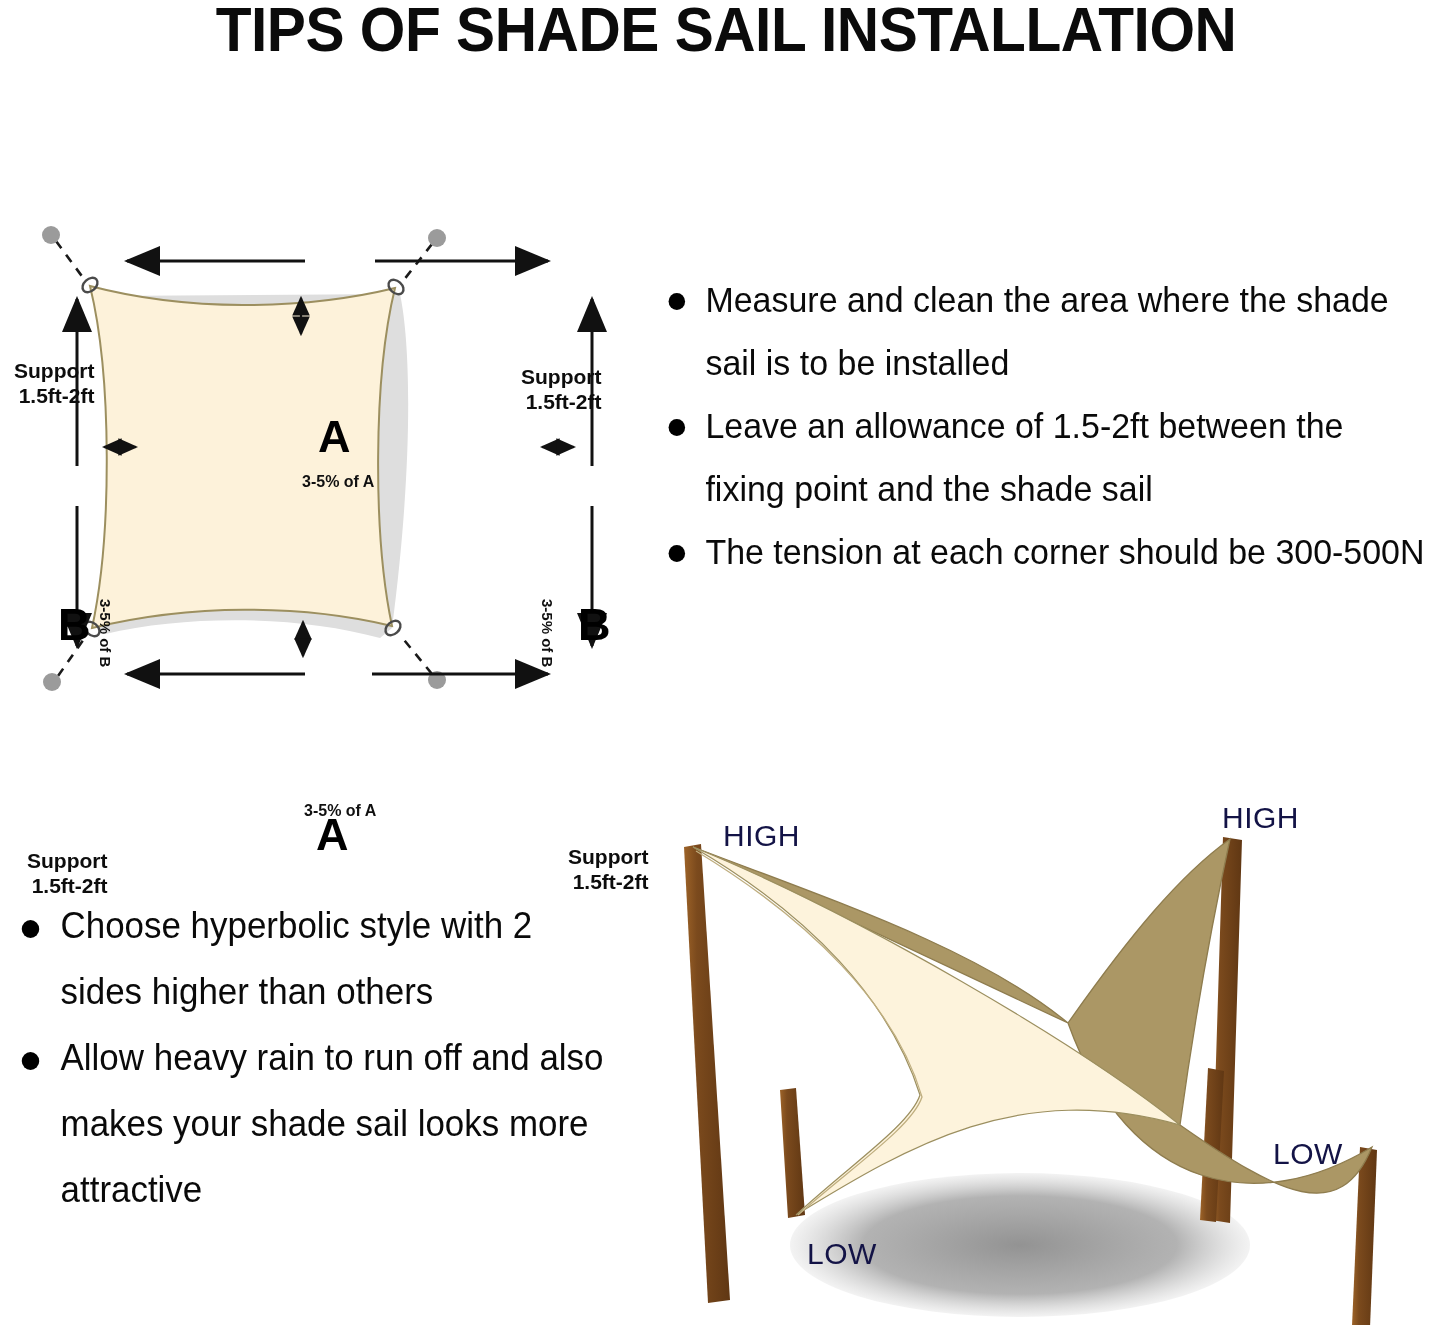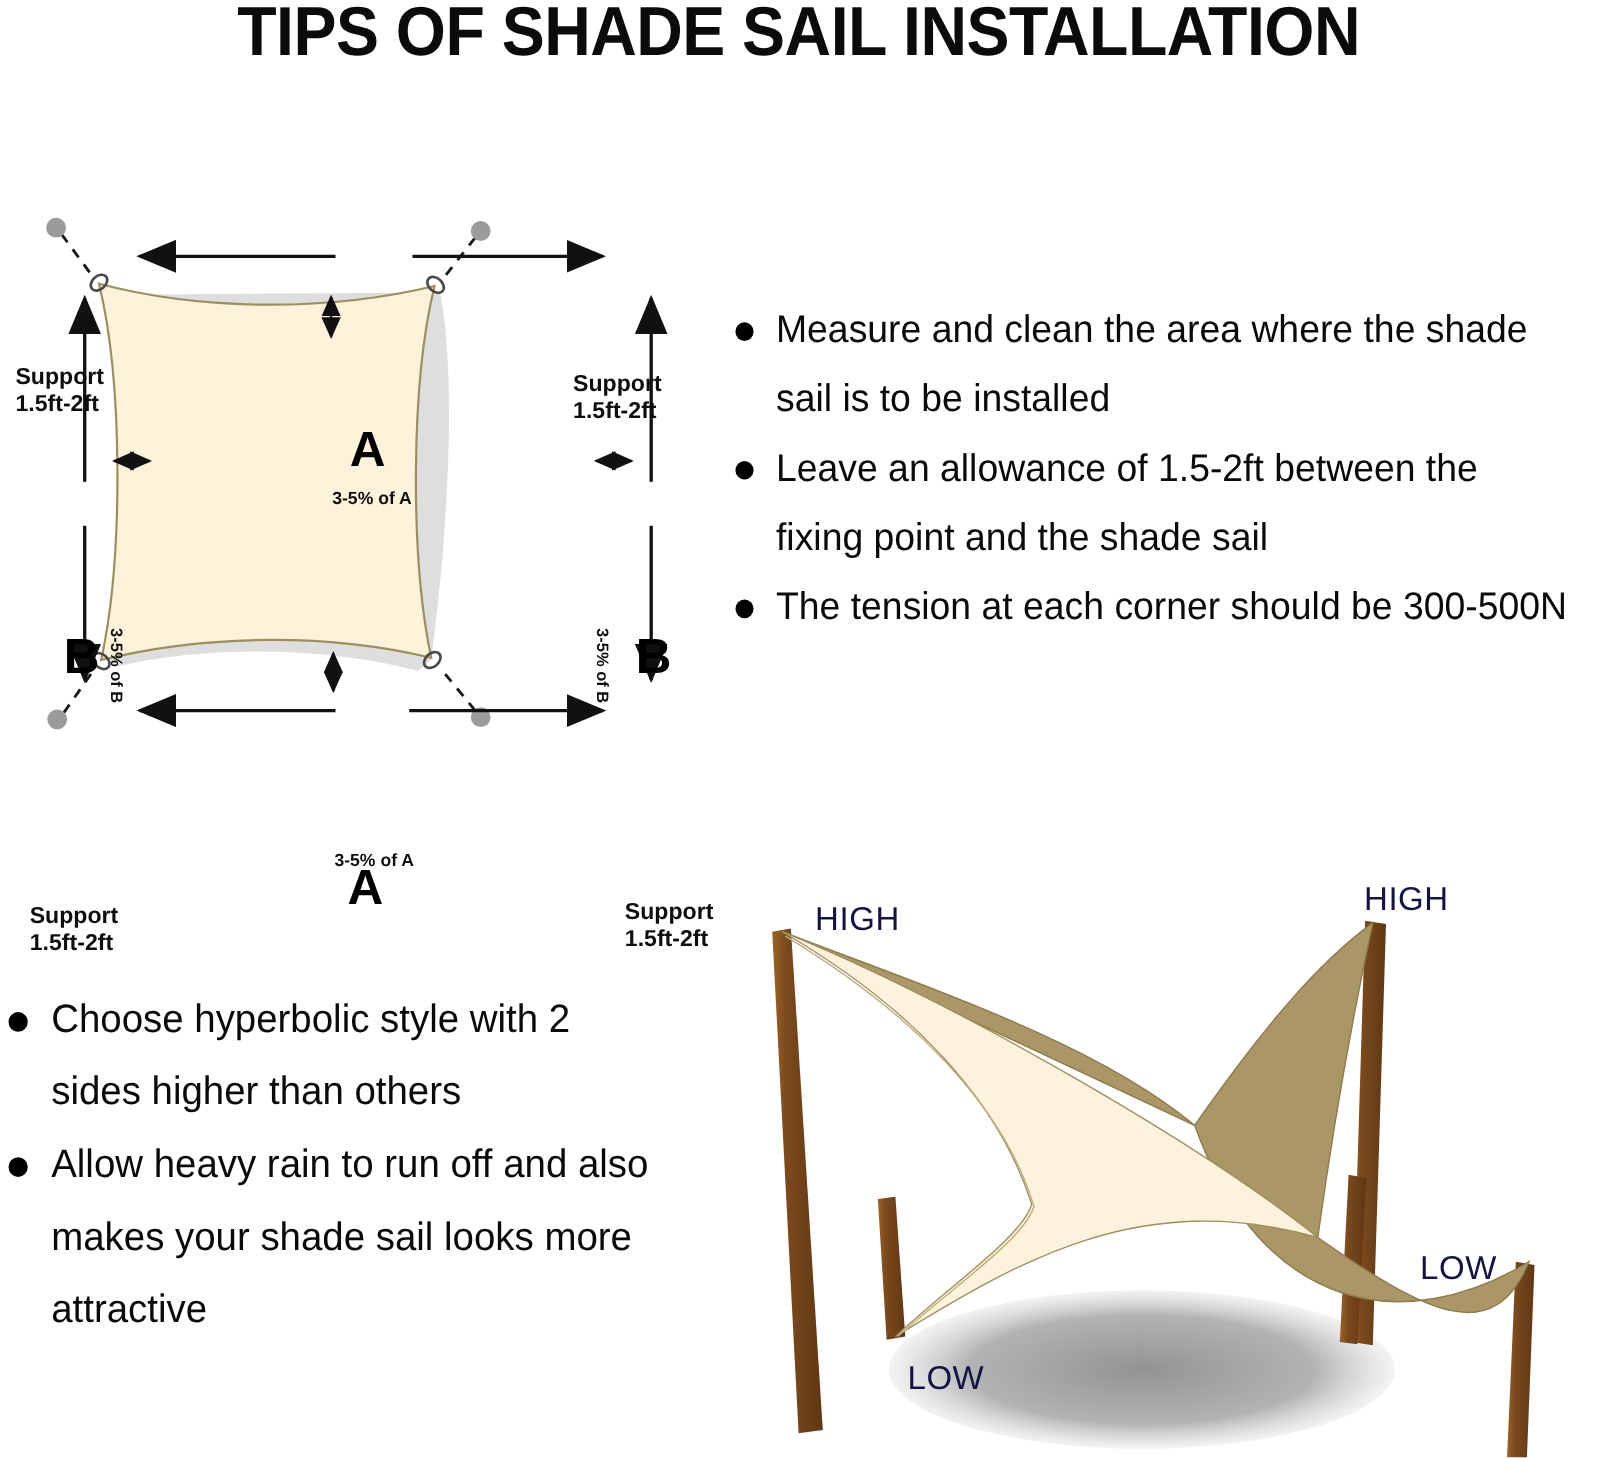--- a/index.html
+++ b/index.html
@@ -11,21 +11,21 @@
     position:absolute;left:0;top:-4px;width:1452px;text-align:center;
     font-family:"Liberation Sans","DejaVu Sans",sans-serif;
     font-weight:bold;font-size:63px;letter-spacing:-0.5px;
     color:#0b0b0b;line-height:66px;
     transform:scaleX(0.93);transform-origin:50% 0;
     white-space:nowrap;
   }
 
   
   #rect-diagram{position:absolute;left:0;top:160;width:660px;height:575px;}
-  #rect-diagram{top:148px;}
+  #rect-diagram{top:176px;text-align:right;}
   #rect-svg{position:absolute;left:0;top:0;}
 
   .supp-lbl{
     position:absolute;font-size:21px;line-height:25px;font-weight:600;
     color:#0d0d0d;white-space:nowrap;
   }
   #supp-tl{left:14px;top:182px;}
   #supp-tr{left:521px;top:188px;}
   #supp-bl{left:27px;top:672px;}
   #supp-br{left:568px;top:668px;}
@@ -40,38 +40,38 @@
   #pct-top{left:302px;top:283px;}
   #pct-bot{left:304px;top:612px;}
 
   .pct-v{position:absolute;font-size:15px;font-weight:600;color:#101010;white-space:nowrap;
          transform:rotate(90deg);transform-origin:0 0;}
   #pct-left{left:114px;top:423px;}
   #pct-right{left:556px;top:423px;}
 
   
   #bullets-top{position:absolute;left:655px;top:268px;width:800px;}
-  #bullets-bottom{position:absolute;left:0px;top:893px;width:625px;}
+  #bullets-bottom{position:absolute;left:14px;top:893px;width:625px;}
 
   .blist{list-style:none;margin:0;padding:0;}
   .blist li{
     position:relative;padding-left:52px;
     font-size:35px;line-height:63px;color:#0a0a0a;
     font-family:"Liberation Sans","DejaVu Sans",sans-serif;
     transform:scaleX(0.97);transform-origin:0 50%;
   }
   .blist li .dot{
     position:absolute;left:14px;top:25px;width:17px;height:17px;
     border-radius:50%;background:#000;
   }
   #bullets-bottom .blist li{font-size:36px;line-height:66px;padding-left:48px;}
   #bullets-bottom .blist li .dot{left:8px;top:27px;width:18px;height:18px;}
 
   
-  #hyper{position:absolute;left:678px;top:795px;width:762px;height:530px;}
+  #hyper{position:absolute;left:660px;top:795px;width:762px;height:530px;}
   #hyper-svg{position:absolute;left:0;top:0;}
 
   .hl-lbl{
     position:absolute;font-size:30px;line-height:32px;color:#131346;
     font-family:"Liberation Sans","DejaVu Sans",sans-serif;
     letter-spacing:0.5px;white-space:nowrap;
   }
   #lbl-high-l{left:63px;top:25px;}
   #lbl-high-r{left:562px;top:7px;}
   #lbl-low-l{left:147px;top:443px;}

